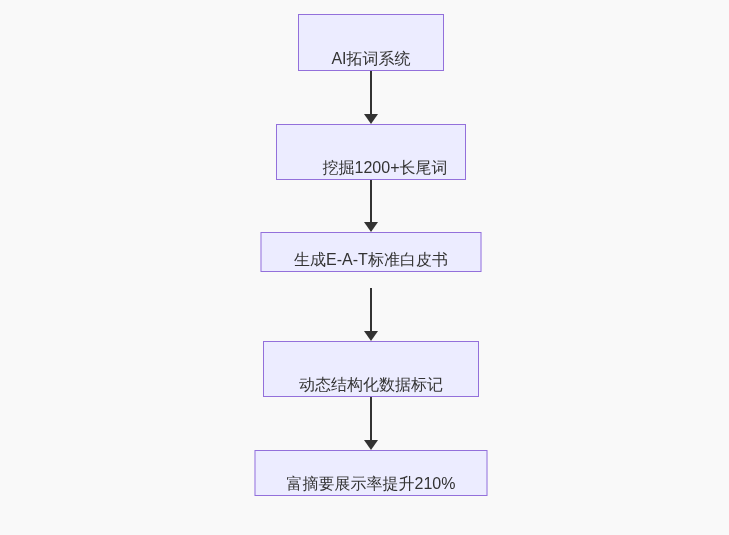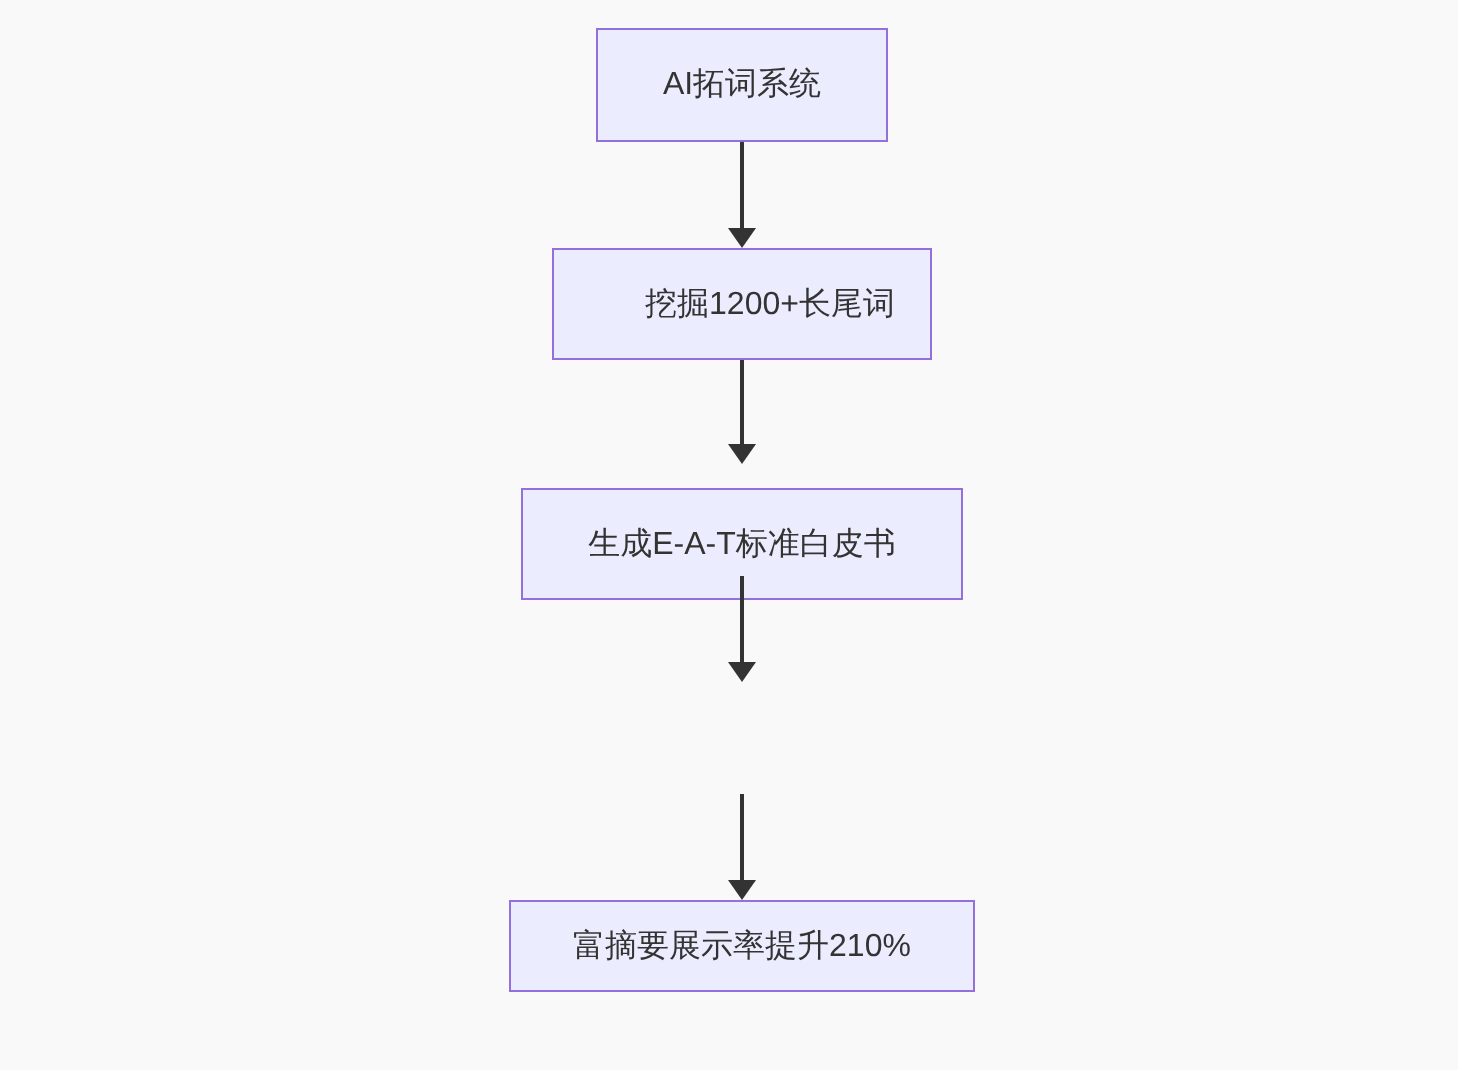--- a/index.html
+++ b/index.html
@@ -22,21 +22,21 @@
   }
   .node {
     position: absolute;
     left: 371px;
     transform: translateX(-50%);
     background: var(--node-fill);
     border: 1px solid var(--node-border);
     color: var(--node-text);
     font-size: 16px;
     display: flex;
-    align-items: center;
+    align-items: flex-end;
     justify-content: center;
     text-align: center;
     white-space: nowrap;
   }
   .edge {
     position: absolute;
     left: 371px;
     transform: translateX(-50%);
     display: flex;
     flex-direction: column;
@@ -71,29 +71,32 @@
 
   <div class="node" style="top:124px; width:190px; height:56px;padding-left:28px;">
     <span>挖掘1200+长尾词</span>
   </div>
 
   <div class="edge" style="top:180px; height:52px;">
     <div class="edge-line"></div>
     <div class="edge-head"></div>
   </div>
 
-  <div class="node" style="top:232px; width:221px; height:56px;margin-top:12px;">
+  <div class="node" style="top:232px; width:221px; height:40px;">
     <span>生成E-A-T标准白皮书</span>
   </div>
 
   <div class="edge" style="top:288px; height:53px;">
     <div class="edge-line"></div>
     <div class="edge-head"></div>
   </div>
 
+  <div class="node" style="top:341px; width:216px; height:56px;">
+    <span>动态结构化数据标记</span>
+  </div>
 
   <div class="edge" style="top:397px; height:53px;">
     <div class="edge-line"></div>
     <div class="edge-head"></div>
   </div>
 
   <div class="node" style="top:450px; width:233px; height:46px;">
     <span>富摘要展示率提升210%</span>
   </div>
 

